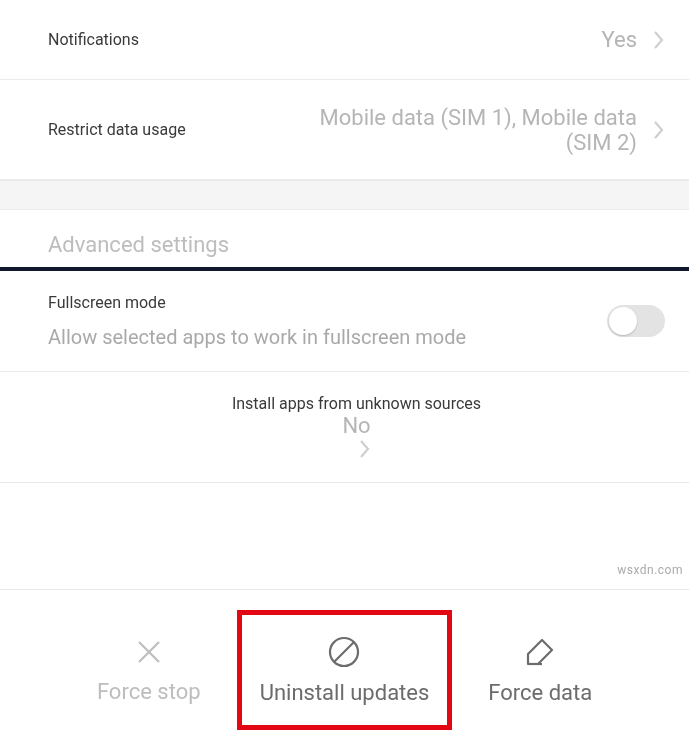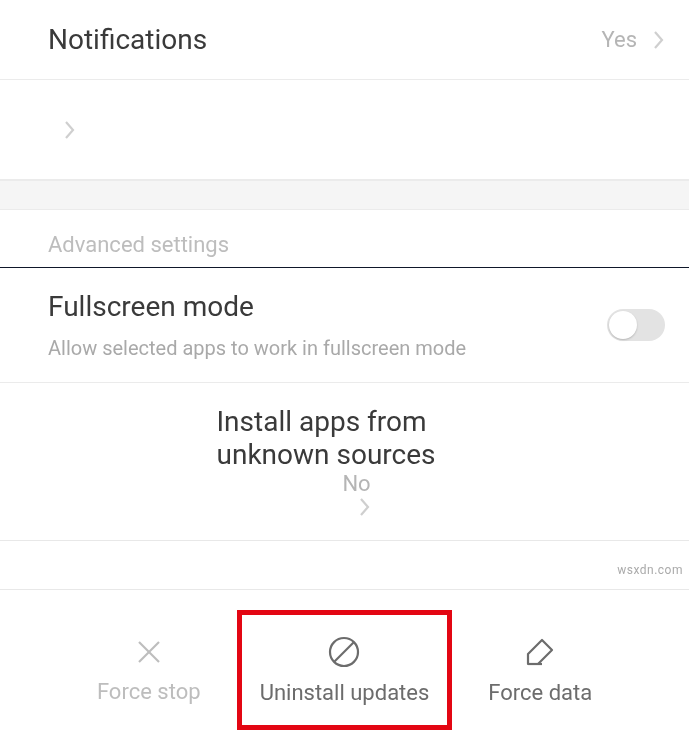--- a/index.html
+++ b/index.html
@@ -25,21 +25,21 @@
       border-bottom: 1px solid #ebebeb;
       min-height: 80px;
     }
     .row-content {
       flex: 1;
       display: flex;
       align-items: center;
       justify-content: space-between;
     }
     .row-title {
-      font-size: 28px;
+      font-size: 16px;
       color: #3a3a3a;
       font-weight: 400;
     }
     .row-value {
       font-size: 22px;
       color: #b5b5b5;
       text-align: right;
       max-width: 340px;
     }
     .row-sub {
@@ -65,21 +65,21 @@
     .gap {
       height: 30px;
       background: #f5f5f5;
       border-top: 1px solid #ebebeb;
       border-bottom: 1px solid #ebebeb;
     }
     .section-header {
       padding: 22px 24px 10px 48px;
       font-size: 22px;
       color: #bdbdbd;
-      border-bottom: 1px solid #0f172a;
+      border-bottom: 4px solid #0f172a;
     }
     .switch {
       width: 58px;
       height: 32px;
       background: #e3e3e3;
       border-radius: 16px;
       position: relative;
       flex-shrink: 0;
       margin-left: 12px;
     }
@@ -152,20 +152,24 @@
       <div class="row-value">Yes</div>
     </div>
     <div class="chevron">
       <svg viewBox="0 0 12 22" fill="none" stroke="currentColor" stroke-width="2.2">
           <polyline points="2,3 9,11 2,19"></polyline>
         </svg>
     </div>
   </div>
 
   <div class="row row-multi">
+    <div class="row-content">
+      <div class="row-title">Restrict data usage</div>
+      <div class="row-value">Mobile data (SIM 1), Mobile data (SIM 2)</div>
+    </div>
     <div class="chevron">
       <svg viewBox="0 0 12 22" fill="none" stroke="currentColor" stroke-width="2.2">
           <polyline points="2,3 9,11 2,19"></polyline>
         </svg>
     </div>
   </div>
 </div>
 
 <div class="gap"></div>
 

